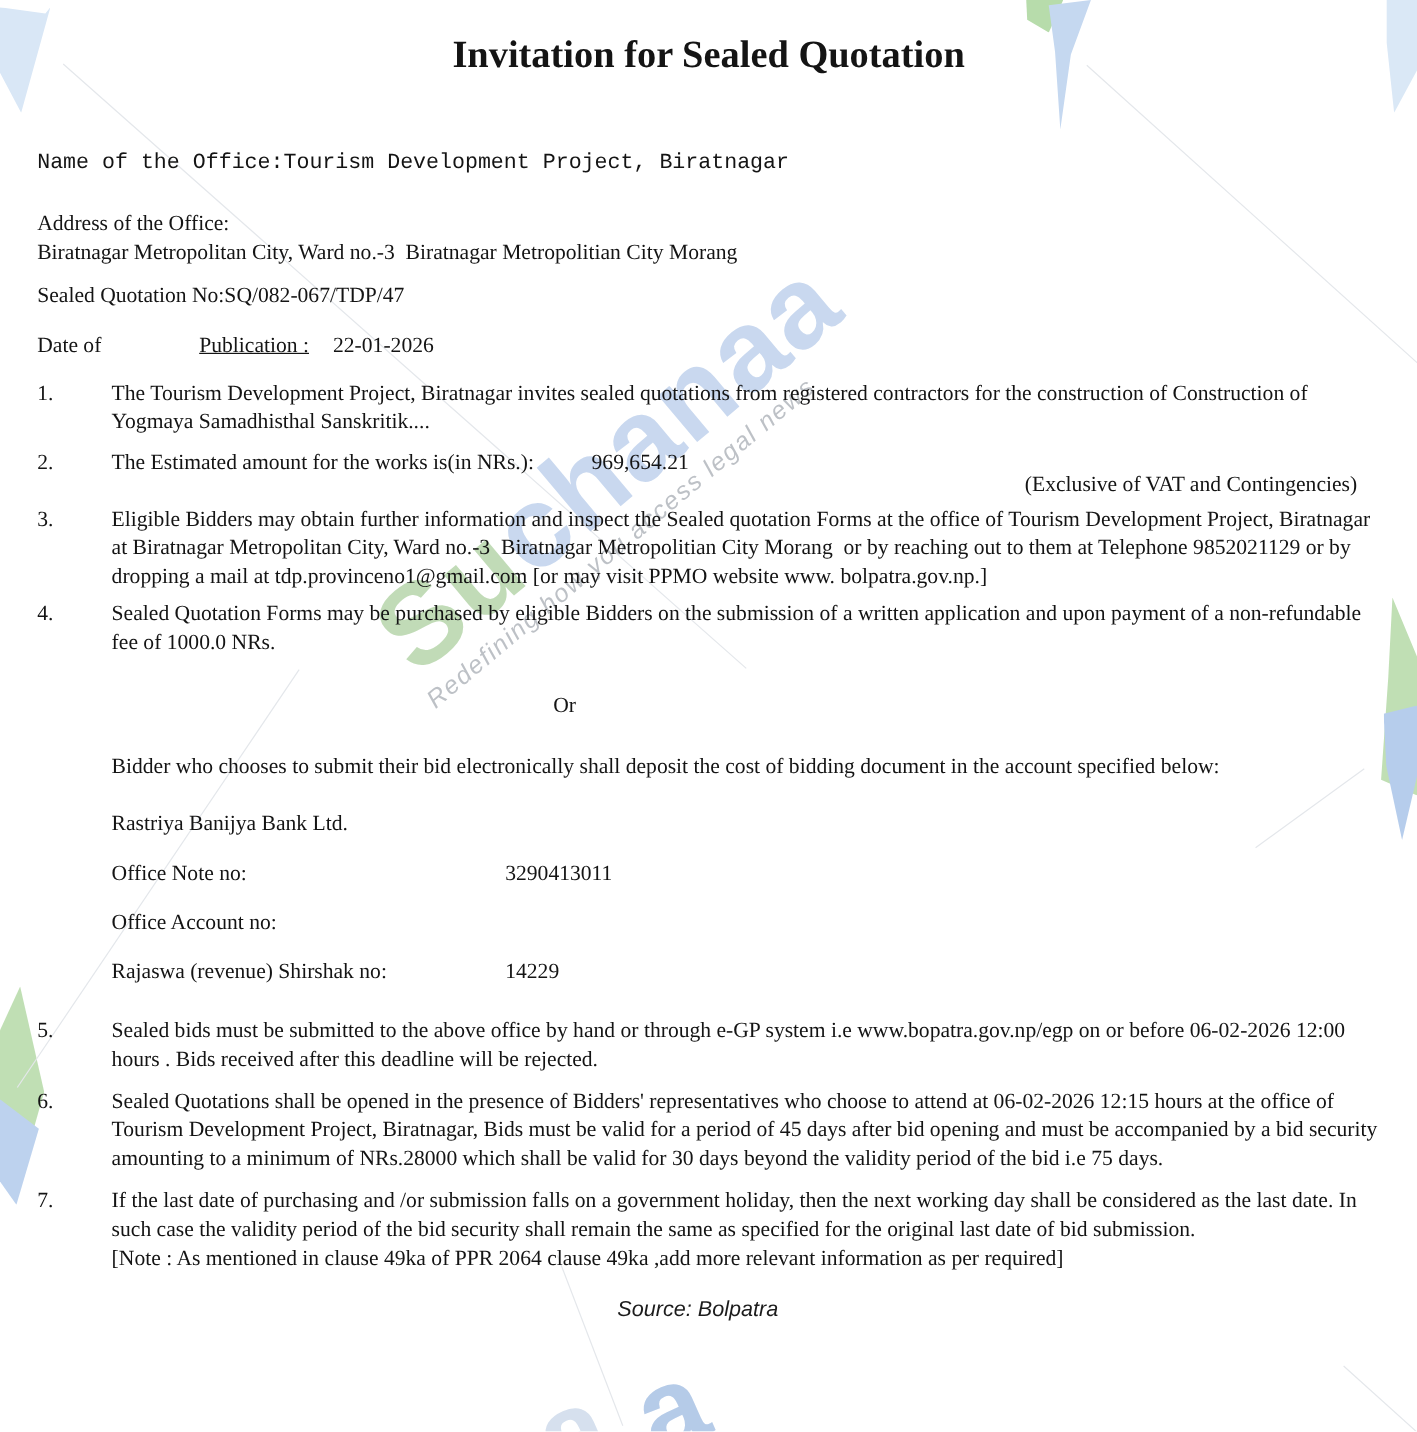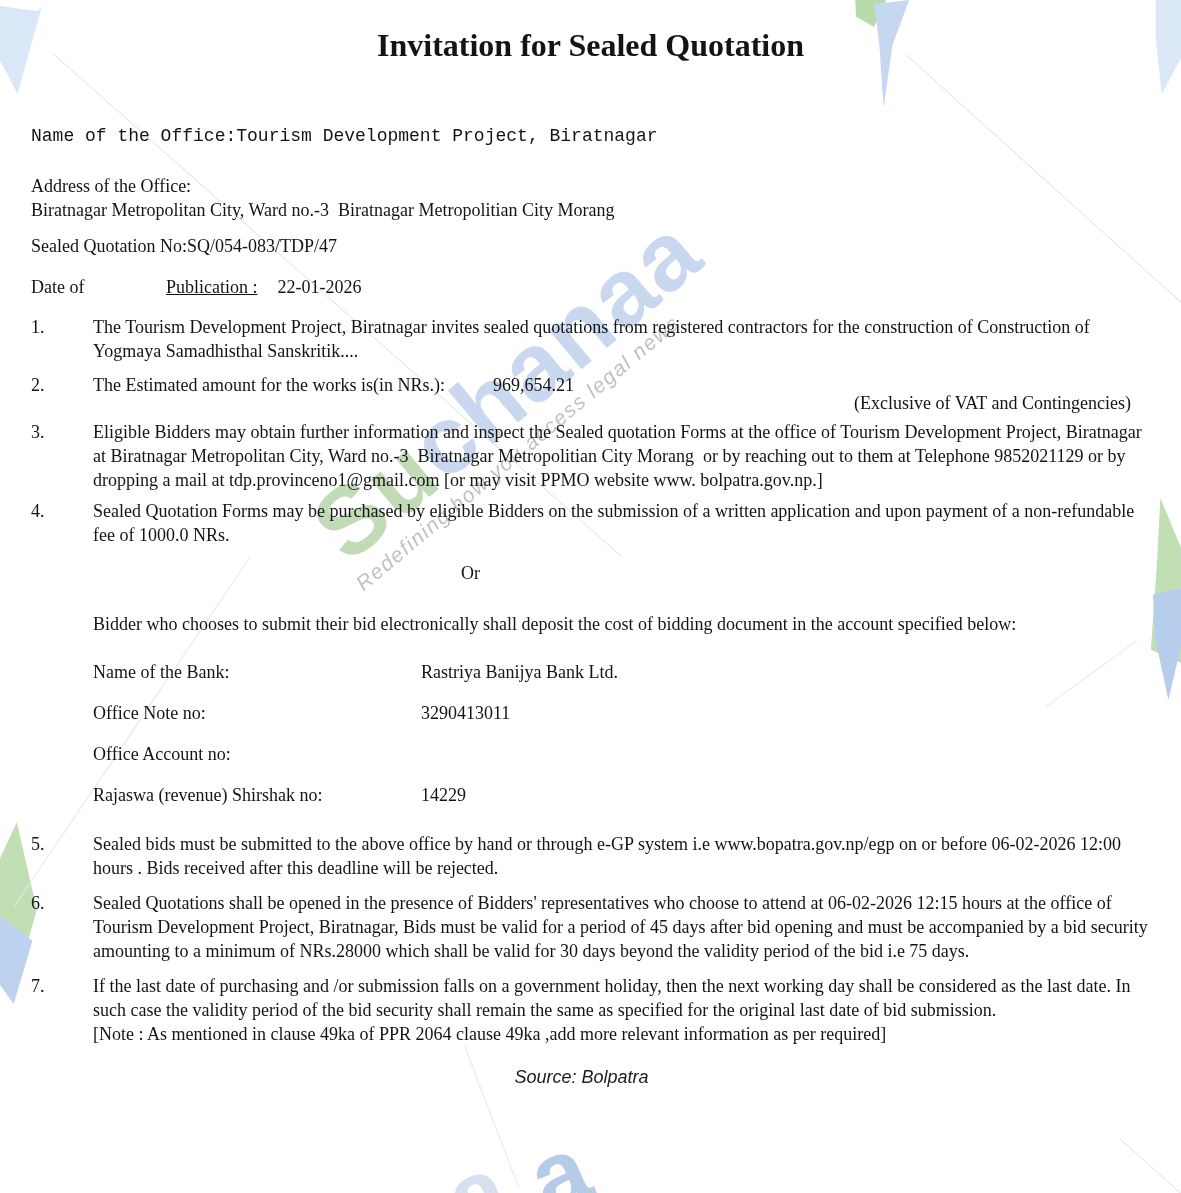--- a/index.html
+++ b/index.html
@@ -64,21 +64,21 @@
   .mt-i1{margin-top:16px;}
   .mt-i2{margin-top:10px;}
   .mt-i3{margin-top:23px;}
   .mt-i4{margin-top:7px;}
   .mt-i5{margin-top:25px;}
   .mt-i6{margin-top:11px;}
   .mt-i7{margin-top:11px;}
   .amount-row{display:flex;align-items:baseline;}
   .amount-val{margin-left:48px;white-space:pre;}
   .excl-note{margin-left:auto;margin-right:19px;position:relative;top:18px;white-space:pre;}
-  .or-sep{margin-top:14px;margin-left:430px;}
+  .or-sep{margin-top:28px;margin-left:430px;}
   .bid-intro{margin-top:27px;margin-left:62px;white-space:pre-wrap;}
   .bank{margin-top:24px;margin-left:62px;}
   .bank-row{display:grid;grid-template-columns:328px 1fr;margin-bottom:17px;}
   .item-note{white-space:pre-wrap;}
   .source{margin-top:19px;text-align:center;padding-right:18px;
     font-family:"Liberation Sans",sans-serif;font-style:italic;font-size:18px;color:#1c1c1c;}
 </style>
 </head>
 <body>
 
@@ -106,21 +106,21 @@
   </div>
 
   <div id="content">
     <h1 class="doc-title">Invitation for Sealed Quotation</h1>
 
     <div class="hline office-name">Name of the Office:Tourism Development Project, Biratnagar</div>
 
     <div class="hline addr-label">Address of the Office:</div>
     <div class="hline">Biratnagar Metropolitan City, Ward no.-3  Biratnagar Metropolitian City Morang</div>
 
-    <div class="hline quo-no">Sealed Quotation No:SQ/054-083/TDP/47</div>
+    <div class="hline quo-no">Sealed Quotation No:SQ/082-067/TDP/47</div>
 
     <div class="date-line">
       <span class="date-label">Date of</span><span class="pub-label">Publication :</span><span class="date-value">22-01-2026</span>
     </div>
 
     <div class="item mt-i1">
       <div class="item-no">1.</div>
       <div class="item-text">The Tourism Development Project, Biratnagar invites sealed quotations from registered contractors for the construction of Construction of Yogmaya Samadhisthal Sanskritik....</div>
     </div>
 
@@ -142,21 +142,20 @@
       <div class="item-no">4.</div>
       <div class="item-text">Sealed Quotation Forms may be purchased by eligible Bidders on the submission of a written application and upon payment of a non-refundable fee of 1000.0 NRs.</div>
     </div>
 
     <div class="or-sep">Or</div>
 
     <div class="bid-intro">Bidder who chooses to submit their bid electronically shall deposit the cost of bidding document in the account specified below:</div>
 
     <div class="bank">
       <div class="bank-row">
-        <div class="hline">Name of the Bank:</div>
         <div class="hline">Rastriya Banijya Bank Ltd.</div>
       </div>
       <div class="bank-row">
         <div class="hline">Office Note no:</div>
         <div class="hline">3290413011</div>
       </div>
       <div class="bank-row">
         <div class="hline">Office Account no:</div>
       </div>
       <div class="bank-row">

